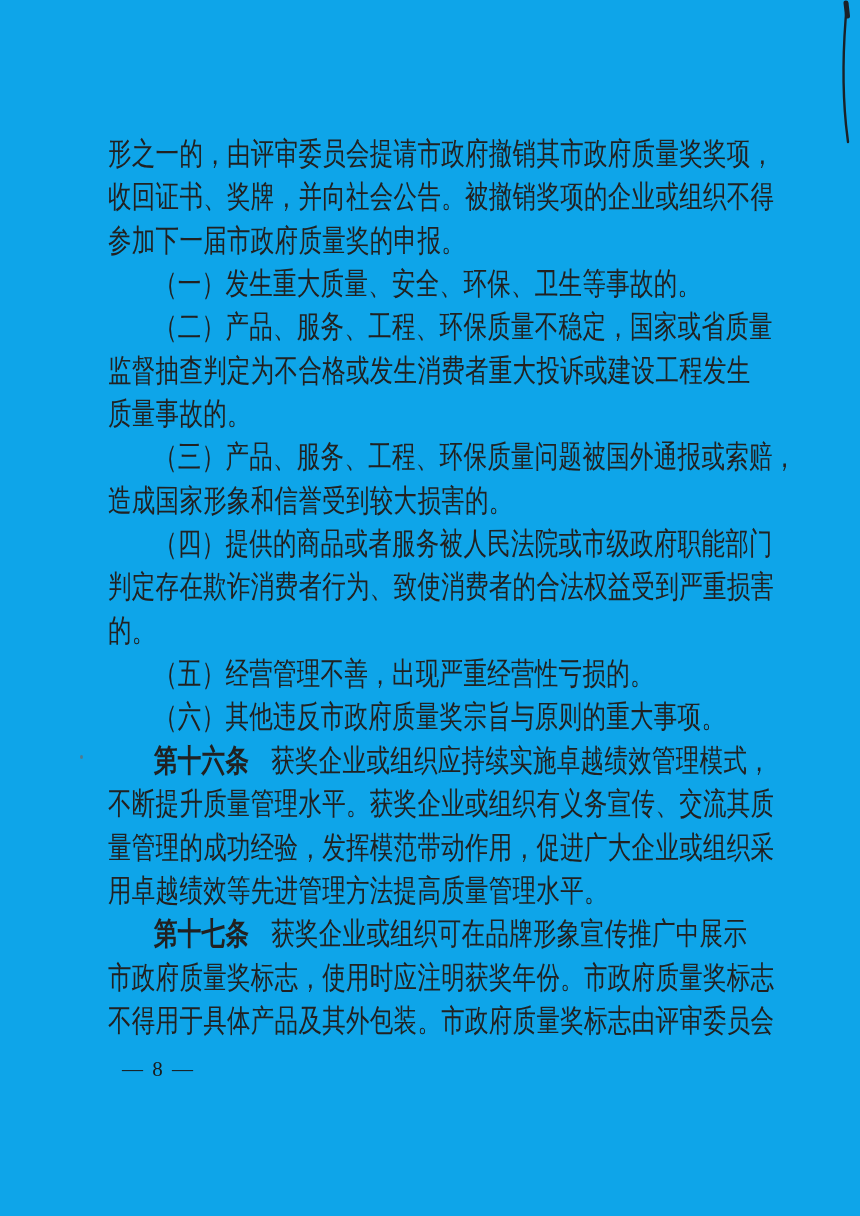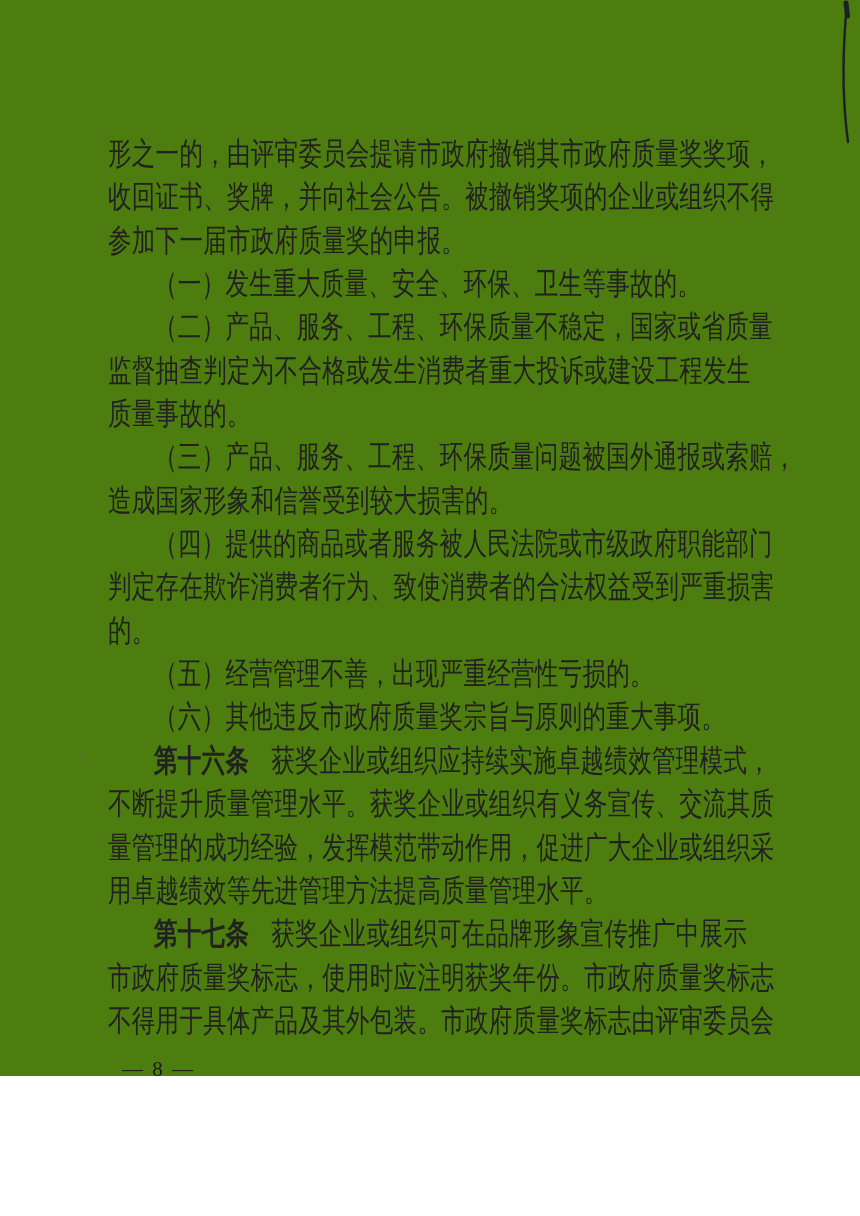--- a/index.html
+++ b/index.html
@@ -7,22 +7,22 @@
     margin: 0;
     padding: 0;
     width: 860px;
     height: 1216px;
     background: #ffffff;
     overflow: hidden;
   }
   .page {
     position: relative;
     width: 860px;
-    height: 1076px;
-    background: #4d7c0f;
+    height: 1216px;
+    background: #0ea5e9;
     font-family: "Liberation Serif", "DejaVu Serif", serif;
     color: #212121;
   }
   .textblock {
     position: absolute;
     left: 108px;
     top: 133px;
     width: 700px;
   }
   .ln {

